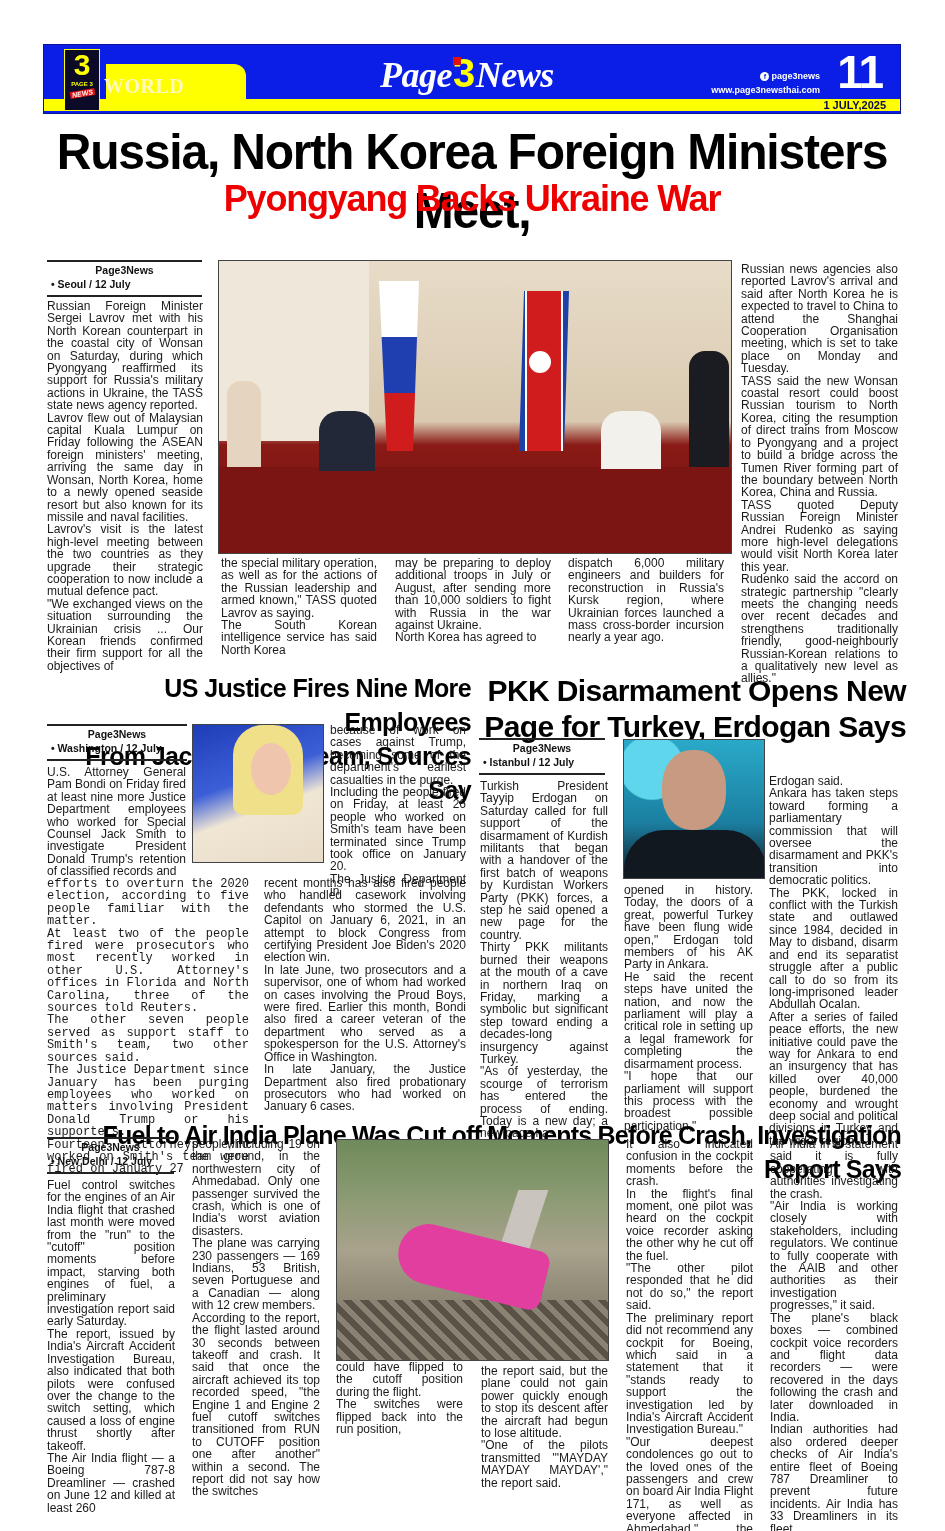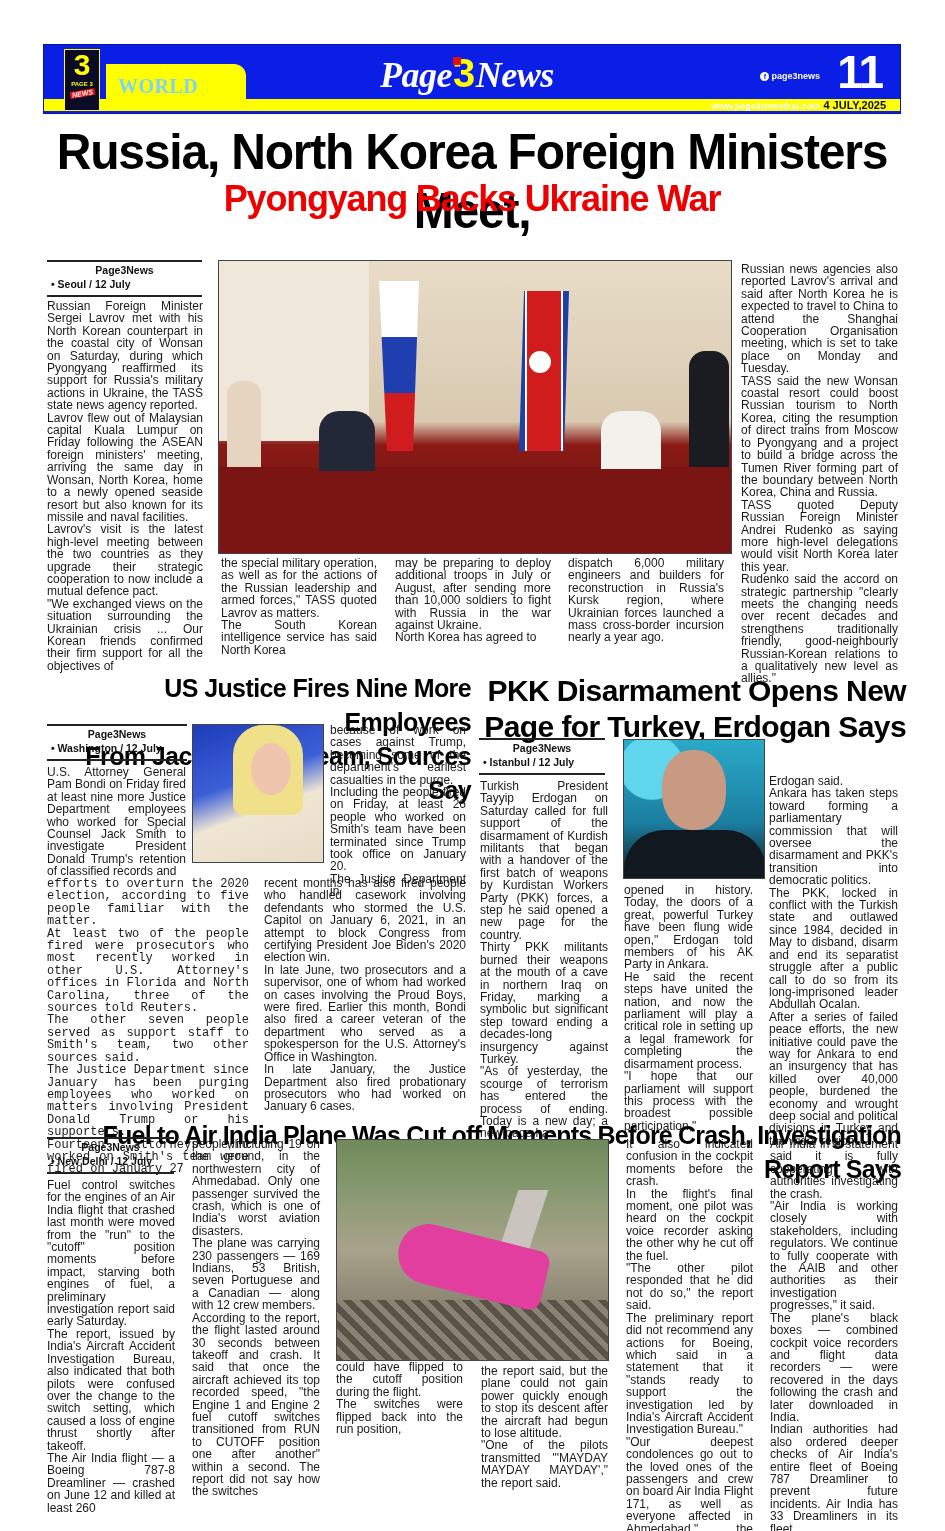--- a/index.html
+++ b/index.html
@@ -7,27 +7,27 @@
   body { position: relative; font-family: "Liberation Sans", sans-serif; color: #111; }
 
   
   .masthead { position: absolute; left: 43px; top: 44px; width: 858px; height: 70px; background: #0a1ee6; border: 1px solid #0a14a0; }
   .masthead .yellow-bar { position: absolute; left: 0; right: 0; top: 54px; height: 12px; background: #ffff00; }
   .masthead .yellow-tab { position: absolute; left: 62px; top: 19px; width: 140px; height: 47px; background: #ffff00; border-top-right-radius: 12px; }
   .logo-box { position: absolute; left: 20px; top: 4px; width: 36px; height: 62px; background: #0b0b28; border: 1px solid #ffff00; display: flex; flex-direction: column; align-items: center; }
   .logo-box .num { color: #ffff00; font-weight: 900; font-size: 30px; line-height: 30px; font-family: "Liberation Sans", sans-serif; }
   .logo-box .sub { color: #ffff00; font-size: 6px; font-weight: bold; line-height: 8px; }
   .logo-box .news { color: #fff; background: #e01010; font-size: 7px; font-weight: bold; font-style: italic; padding: 0 2px; margin-top: 2px; transform: rotate(-10deg); }
-  .section-label { position: absolute; left: 74px; top: 30px; color: #7dd3fc; font-weight: 900; font-size: 20px; font-family: "Liberation Serif", serif; letter-spacing: 0.5px; }
+  .section-label { position: absolute; left: 60px; top: 30px; color: #fef9c3; font-weight: 900; font-size: 20px; font-family: "Liberation Serif", serif; letter-spacing: 0.5px; }
   .brand { position: absolute; left: 336px; top: 6px; color: #fff; font-family: "Liberation Serif", serif; font-size: 36px; font-weight: bold; font-style: italic; letter-spacing: -0.5px; display: flex; align-items: baseline; }
   .brand .three { color: #ffff00; font-family: "Liberation Sans", sans-serif; font-weight: 900; font-style: normal; font-size: 40px; position: relative; margin: 0 1px; }
   .brand .three::before { content: ""; position: absolute; left: 0; top: 6px; width: 8px; height: 8px; background: #e01010; }
   .social { position: absolute; right: 80px; top: 26px; color: #fff; font-size: 9px; font-weight: bold; text-align: right; }
   .social .fb { display: inline-block; width: 9px; height: 9px; border-radius: 50%; background: #fff; color: #0a1ee6; font-size: 7px; line-height: 9px; text-align: center; margin-right: 2px; }
-  .social .url { margin-top: 20px; }
+  .social .url { margin-top: 4px; }
   .page-number { position: absolute; right: 18px; top: 2px; color: #fff; font-size: 46px; font-weight: 900; line-height: 50px; letter-spacing: -2px; }
   .date { position: absolute; right: 14px; top: 54px; font-size: 11px; font-weight: bold; color: #0a0a50; line-height: 12px; }
 
   
   .hl-main-1 { position: absolute; left: 43px; top: 126px; width: 858px; text-align: center; font-size: 48px; font-weight: bold; color: #000; letter-spacing: -1.2px; line-height: 56px; transform: scaleY(1.05); }
   .hl-main-2 { position: absolute; left: 43px; top: 168px; width: 858px; text-align: center; font-size: 36px; font-weight: bold; color: #ee0000; letter-spacing: -1.2px; line-height: 62px; }
 
   .byline { position: absolute; border-top: 2px solid #222; border-bottom: 2px solid #222; padding: 1px 4px 4px; font-size: 10.5px; font-weight: bold; line-height: 14px; }
   .byline .src { text-align: center; }
   .byline .loc::before { content: "• "; }
@@ -88,21 +88,21 @@
     <span class="three">3</span>
     <span>News</span>
   </div>
   <div class="social">
     <div>
       <span class="fb">f</span><span>page3news</span>
     </div>
     <div class="url">www.page3newsthai.com</div>
   </div>
   <div class="page-number">11</div>
-  <div class="date">4 JULY,2025</div>
+  <div class="date">1 JULY,2025</div>
 </header>
 
 <h1 class="hl-main-1">Russia, North Korea Foreign Ministers Meet,</h1>
 <h1 class="hl-main-2">Pyongyang Backs Ukraine War</h1>
 
 <div class="byline" style="left:47px; top:260px; width:155px;">
   <div class="src">Page3News</div>
   <div class="loc">Seoul / 12 July</div>
 </div>
 
@@ -119,21 +119,21 @@
   <div class="flag-kp"></div>
   <div class="star"></div>
   <div class="p1"></div>
     <div class="p4"></div>
   <div class="table"></div>
   <div class="p2"></div>
   <div class="p3"></div>
 </div>
 
 <div class="col" style="left:221px; top:557px; width:156px;">
-    <p>the special military operation, as well as for the actions of the Russian leadership and armed forces," TASS quoted Lavrov as matters.</p>
+    <p>the special military operation, as well as for the actions of the Russian leadership and armed known," TASS quoted Lavrov as saying.</p>
     <p>The South Korean intelligence service has said North Korea</p>
   </div>
 <div class="col" style="left:395px; top:557px; width:156px;">
     <p>may be preparing to deploy additional troops in July or August, after sending more than 10,000 soldiers to fight with Russia in the war against Ukraine.</p>
     <p>North Korea has agreed to</p>
   </div>
 <div class="col" style="left:568px; top:557px; width:156px;">
     <p>dispatch 6,000 military engineers and builders for reconstruction in Russia's Kursk region, where Ukrainian forces launched a mass cross-border incursion nearly a year ago.</p>
   </div>
 <div class="col" style="left:741px; top:263px; width:157px;">
@@ -239,21 +239,21 @@
     <p>The switches were flipped back into the run position,</p>
   </div>
 <div class="col" style="left:481px; top:1365px; width:127px;">
     <p>the report said, but the plane could not gain power quickly enough to stop its descent after the aircraft had begun to lose altitude.</p>
     <p>"One of the pilots transmitted "'MAYDAY MAYDAY MAYDAY'," the report said.</p>
   </div>
 <div class="col" style="left:626px; top:1138px; width:127px;">
     <p>It also indicated confusion in the cockpit moments before the crash.</p>
     <p>In the flight's final moment, one pilot was heard on the cockpit voice recorder asking the other why he cut off the fuel.</p>
     <p>"The other pilot responded that he did not do so," the report said.</p>
-    <p>The preliminary report did not recommend any actions for Boeing, which said in a statement that it "stands ready to support the investigation led by India's Aircraft Accident Investigation Bureau."</p>
+    <p>The preliminary report did not recommend any cockpit for Boeing, which said in a statement that it "stands ready to support the investigation led by India's Aircraft Accident Investigation Bureau."</p>
     <p>"Our deepest condolences go out to the loved ones of the passengers and crew on board Air India Flight 171, as well as everyone affected in Ahmedabad," the statement added.</p>
   </div>
 <div class="col" style="left:770px; top:1138px; width:128px;">
     <p>Air India in a statement said it is fully cooperating with authorities investigating the crash.</p>
     <p>"Air India is working closely with stakeholders, including regulators. We continue to fully cooperate with the AAIB and other authorities as their investigation progresses," it said.</p>
     <p>The plane's black boxes — combined cockpit voice recorders and flight data recorders — were recovered in the days following the crash and later downloaded in India.</p>
     <p>Indian authorities had also ordered deeper checks of Air India's entire fleet of Boeing 787 Dreamliner to prevent future incidents. Air India has 33 Dreamliners in its fleet.</p>
   </div>
 
 </body></html>

